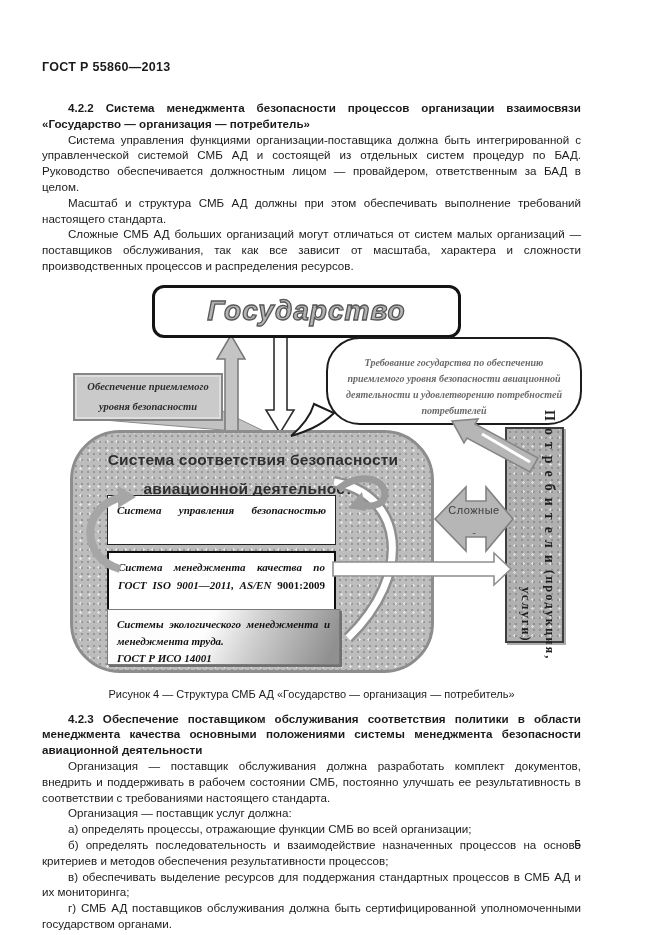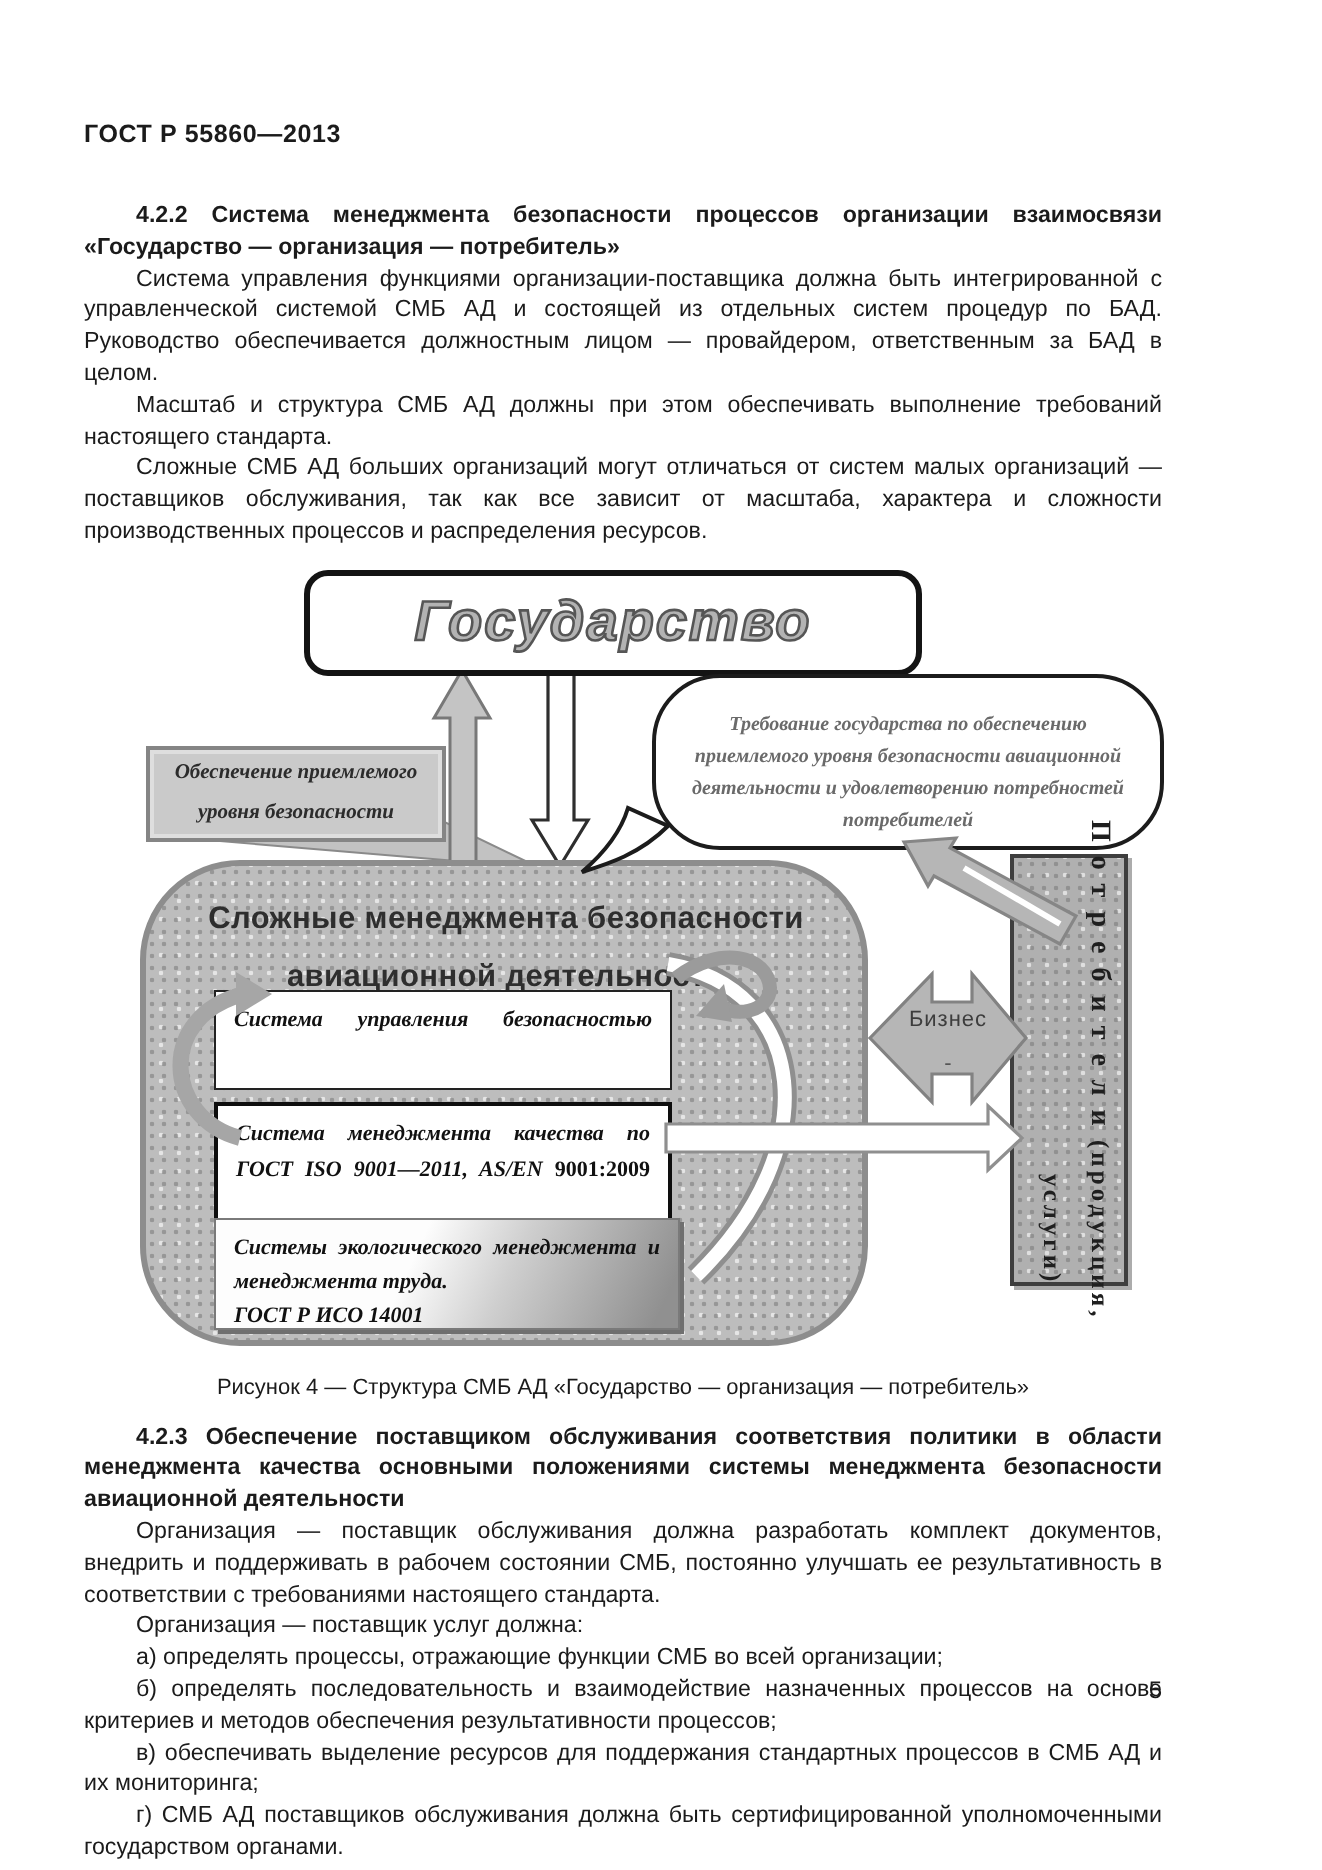--- a/index.html
+++ b/index.html
@@ -127,21 +127,21 @@
       <div class="cloud">
         <div class="cloud-text">Требование государства по обеспечению приемлемого уровня безопасности авиационной деятельности и удовлетворению потребностей потребителей</div>
       </div>
 
       <div class="assure-box">
         <div class="assure-text">Обеспечение приемлемого уровня безопасности</div>
       </div>
 
       <div class="main-box speck">
         <div class="main-title">
-          <div>Сложные менеджмента безопасности</div>
+          <div>Система соответствия безопасности</div>
           <div>авиационной деятельности организации</div>
         </div>
         <div class="inner-box box1">
           <div class="jline">Система управления безопасностью</div>
         </div>
         <div class="inner-box box2">
           <div class="jline">Система менеджмента качества по</div>
           <div class="jline"><span>ГОСТ ISO 9001—2011, AS/EN</span> <span class="upright">9001:2009</span></div>
         </div>
         <div class="inner-box box3">
@@ -170,21 +170,21 @@
         <polygon points="320,210 306,226 324,229" fill="#9b9b9b"></polygon>
 
         <polygon points="291,280 452,280 452,271 469,287 452,303 452,294 291,294" fill="#ffffff" stroke="#8f8f8f" stroke-width="1.6"></polygon>
 
         <polygon points="393,237 424,205 424,219 444,219 444,205 471,237 444,269 444,255 424,255 424,269" fill="#b6b6b6" stroke="#828282" stroke-width="1.6"></polygon>
 
         <polygon points="410,139 436,137 433,142 496,176 488,190 425,156 422,161" fill="#b6b6b6" stroke="#868686" stroke-width="1.6"></polygon>
         <line x1="488" y1="180" x2="440" y2="152" stroke="#ffffff" stroke-width="3"></line>
       </svg>
 
-      <div class="business-label">Бизнес</div>
+      <div class="business-label">Сложные</div>
       <div class="business-dash">-</div>
     </div>
 
     <p class="p figure-caption">Рисунок 4 — Структура СМБ АД «Государство — организация — потребитель»</p>
     <div class="gap8"></div>
 
     <p class="p hpar">4.2.3 Обеспечение поставщиком обслуживания соответствия политики в области менеджмента качества основными положениями системы менеджмента безопасности авиационной деятельности</p>
     <p class="p">Организация — поставщик обслуживания должна разработать комплект документов, внедрить и поддерживать в рабочем состоянии СМБ, постоянно улучшать ее результативность в соответствии с требованиями настоящего стандарта.</p>
     <p class="p">Организация — поставщик услуг должна:</p>
     <p class="p">а) определять процессы, отражающие функции СМБ во всей организации;</p>

